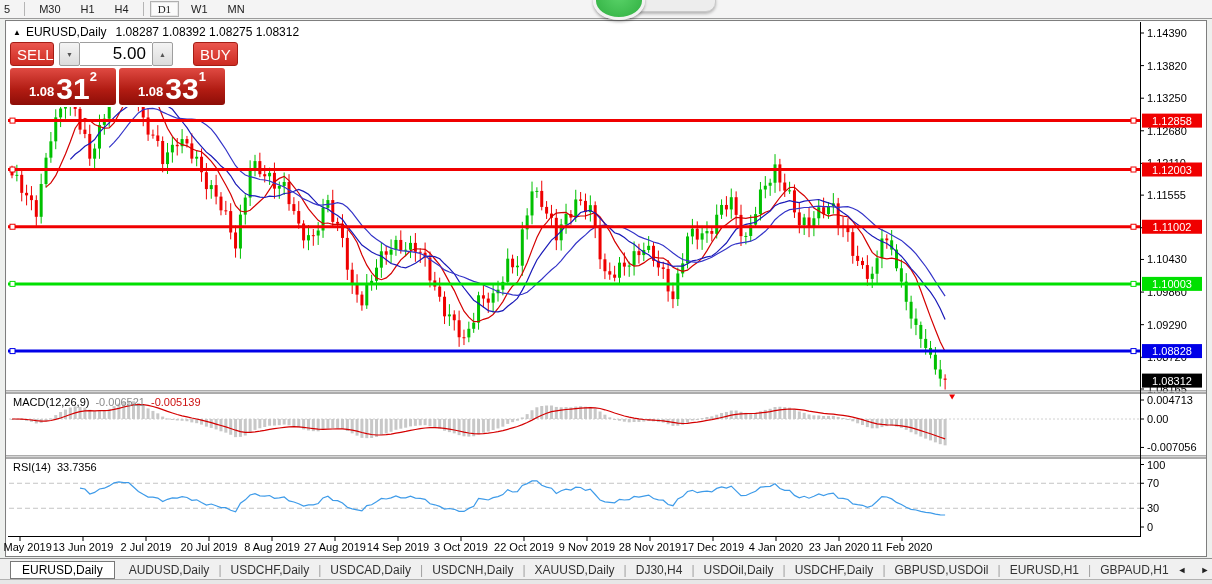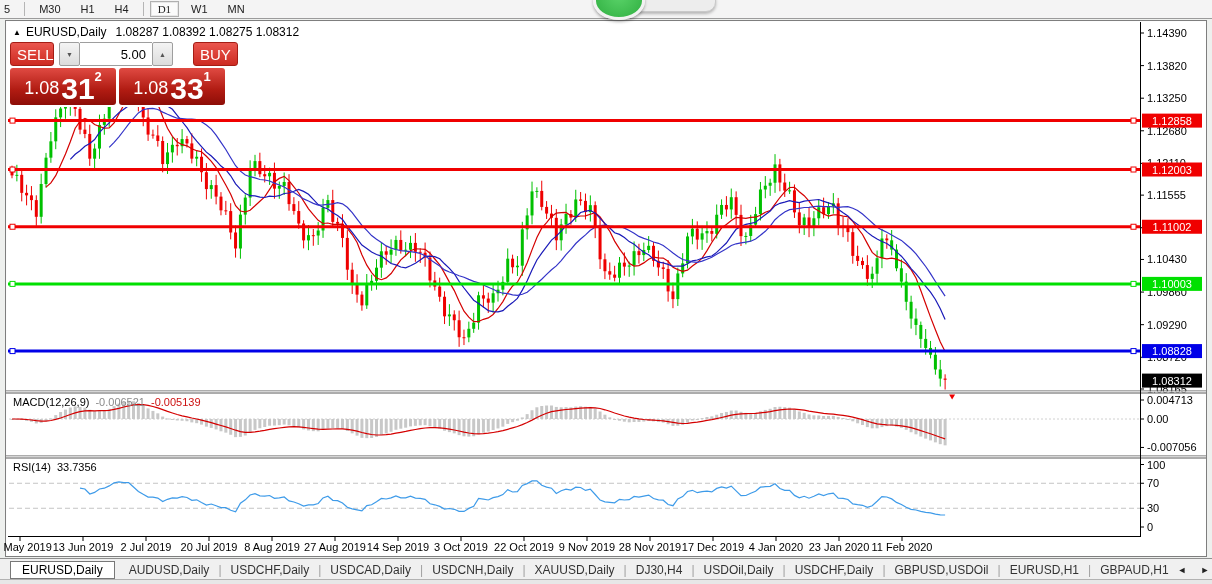--- a/index.html
+++ b/index.html
@@ -29,27 +29,27 @@
   .trade-panel{position:absolute;left:10px;top:42px;width:219px;height:65px;background:#fff;z-index:7;}
   .tp-row1{display:flex;height:24px;}
   .tp-sell,.tp-buy{border:1px solid #a51d15;border-radius:3px;color:#fff;font-size:15px;
        background:linear-gradient(#ea564e,#cd2b22);cursor:pointer;font-family:inherit;}
   .tp-sell{width:44px;}
   .tp-buy{flex:1;margin-left:20px;}
   .tp-spin{width:22px;border:1px solid #9e9e9e;background:linear-gradient(#f4f4f4,#dcdcdc);
        color:#555;font-size:7px;cursor:pointer;border-radius:2px;}
   .tp-spin.dn{margin-left:5px;}
   .tp-vol{width:66px;border:1px solid #9e9e9e;border-left:none;border-right:none;
-       font-size:13px;text-align:right;padding:0 6px 0 0;color:#000;font-family:inherit;}
+       font-size:17px;text-align:right;padding:0 6px 0 0;color:#000;font-family:inherit;}
   .tp-row2{display:flex;margin-top:2px;height:37px;}
   .tp-price{width:106px;border-radius:3px;color:#fff;display:flex;align-items:flex-end;
        justify-content:center;padding-bottom:3px;cursor:pointer;
        background:linear-gradient(#e04a42,#b01b12 60%,#8d0d07);}
   .tp-price+.tp-price{margin-left:3px;}
-  .tp-small{font-size:18px;font-weight:normal;margin:0 2px 3px 0;}
+  .tp-small{font-size:13px;font-weight:bold;margin:0 2px 3px 0;}
   .tp-big{font-size:30px;font-weight:bold;line-height:26px;}
   .tp-sup{font-size:13px;font-weight:bold;align-self:flex-start;margin-top:1px;}
   
   .ind-label{position:absolute;z-index:6;font-size:11px;color:#000;}
   .ind-label .v1{color:#8a8a8a;margin-left:6px;margin-top:20px;}
   .ind-label .v2{color:#cc1111;margin-left:6px;}
   .ind-label .vr{color:#000;margin-left:6px;}
   
   .tabbar{position:absolute;left:0;top:558px;width:1212px;height:21px;background:#f0f0f0;
           border-top:1px solid #8f8f8f;display:flex;align-items:center;z-index:9;font-size:12px;}

